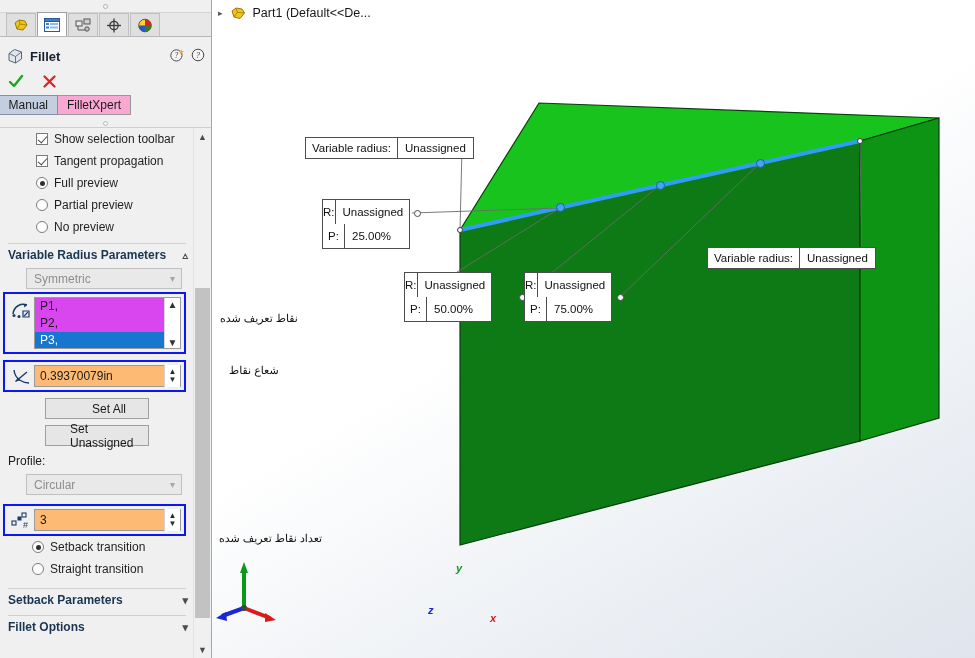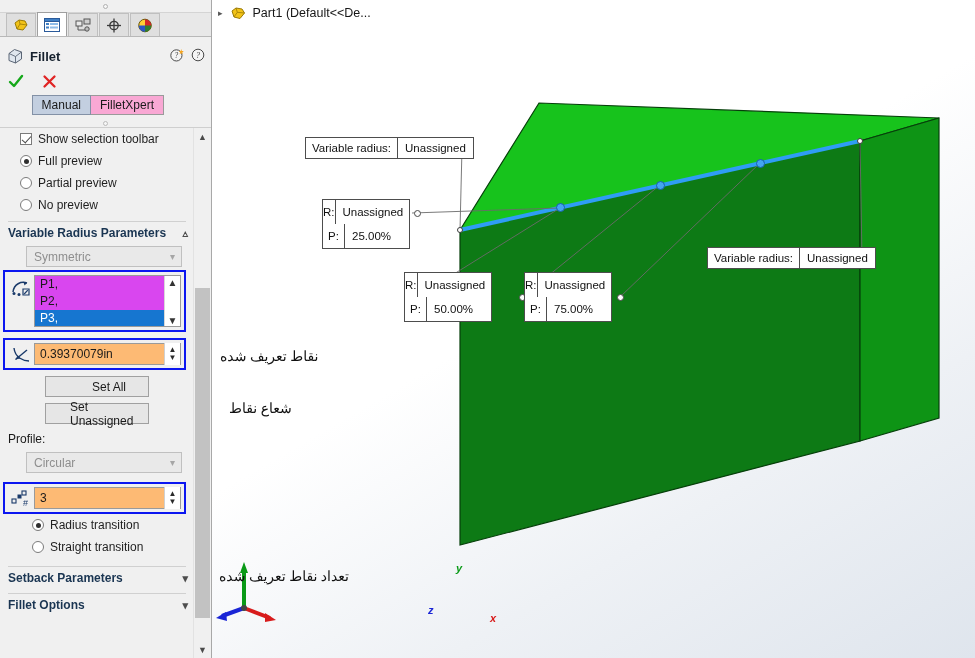--- a/index.html
+++ b/index.html
@@ -55,21 +55,21 @@
     font-weight: bold; font-size: 13px; margin-left: 6px; color: #16212e;
   }
   #pm-header .spacer { flex: 1; }
   .help-ico { margin-left: 7px; cursor: pointer; }
 
   
   #pm-actions { height: 26px; display: flex; align-items: center; padding-left: 8px; gap: 18px; }
   .pm-act { cursor: pointer; line-height: 1; }
 
   
-  #mode-row { height: 24px; display: flex; justify-content: flex-end; padding-right: 47px; }
+  #mode-row { height: 24px; display: flex; justify-content: flex-end; padding-right: 80px; }
   .mode-btn {
     height: 20px; padding: 0 9px; font-size: 12px;
     display: flex; align-items: center; justify-content: center;
     border: 1px solid #9a9a9a; cursor: pointer; background: #f9a8d4;
   }
   .mode-btn.sel { background: #c3cfe0; border-color: #8391a6; }
   .mode-btn.right { border-left: none; }
 
   #mode-sep { height: 9px; border-bottom: 1px solid #cfcfcf; display:flex; align-items:center; justify-content:center;}
   #mode-sep .dot { width: 5px; height:5px; border-radius:50%; border:1px solid #bbb; background:#f6f6f6;}
@@ -88,21 +88,21 @@
   .sb-arrow {
     width: 17px; height: 17px; background: #f0f0f0;
     display: flex; align-items: center; justify-content: center;
     cursor: pointer; color: #4a4a4a; font-size: 9px;
   }
   #sb-thumb {
     position: absolute; top: 160px; left: 1px;
     width: 15px; height: 330px; background: #c2c2c2; cursor: pointer;
   }
 
-  .opt-row { display: flex; align-items: center; height: 22px; padding-left: 20px; }
+  .opt-row { display: flex; align-items: center; height: 22px; padding-left: 36px; }
   .cbx {
     width: 12px; height: 12px; border: 1px solid #7b7b7b; background: #fff;
     margin-right: 6px; position: relative; flex: none; cursor: pointer;
   }
   .cbx.on::after {
     content: ""; position: absolute; left: 3px; top: 0px;
     width: 4px; height: 8px; border: solid #4a4a4a;
     border-width: 0 1.6px 1.6px 0; transform: rotate(42deg);
   }
   .rdo {
@@ -179,22 +179,22 @@
   }
   #ft-bar {
     position: absolute; left: 0; top: 0; width: 763px; height: 26px;
     display: flex; align-items: center; padding-left: 6px; background: transparent;
   }
   #ft-bar .arrow { color: #555; font-size: 9px; margin-right: 7px; cursor: pointer; }
   #ft-bar .ftxt { font-size: 12.5px; margin-left: 6px; color: #161616; }
 
   
   .fa-note {
-    position: absolute; font-family: Liberation Serif, serif;
-    font-size: 14px; color: #111; direction: rtl; white-space: nowrap; margin-top: 36px;
+    position: absolute; font-family: Liberation Sans, sans-serif;
+    font-size: 11px; color: #111; direction: rtl; white-space: nowrap;
   }
 
   
   .callout {
     position: absolute; background: #ffffff; border: 1px solid #4d4d4d;
     font-size: 11.5px; color: #111; display: flex; cursor: pointer;
   }
   .callout .cl-l {
     padding: 0 6px; display: flex; align-items: center;
     border-right: 1px solid #4d4d4d; white-space: nowrap;
@@ -322,20 +322,24 @@
     </div>
     <div id="mode-sep">
       <div class="dot"></div>
     </div>
 
     <div id="pm-body">
 
       <div class="opt-row">
         <span class="cbx on"></span>
         <span class="opt-lbl">Show selection toolbar</span>
+      </div>
+      <div class="opt-row">
+        <span class="cbx on"></span>
+        <span class="opt-lbl">Tangent propagation</span>
       </div>
       <div class="opt-row">
         <span class="rdo on"></span>
         <span class="opt-lbl">Full preview</span>
       </div>
       <div class="opt-row">
         <span class="rdo"></span>
         <span class="opt-lbl">Partial preview</span>
       </div>
       <div class="opt-row">
@@ -423,21 +427,21 @@
             <span class="spin">
               <span>▲</span>
               <span>▼</span>
             </span>
           </div>
         </div>
       </div>
 
       <div class="opt-row" style="padding-left:32px;">
         <span class="rdo on"></span>
-        <span class="opt-lbl">Radius transition</span>
+        <span class="opt-lbl">Setback transition</span>
       </div>
       <div class="opt-row" style="padding-left:32px;">
         <span class="rdo"></span>
         <span class="opt-lbl">Straight transition</span>
       </div>
 
       <div class="sec-div" style="margin-top:8px;"></div>
       <div class="sec-head">
         <span>Setback Parameters</span>
         <span class="chev">▾</span>

